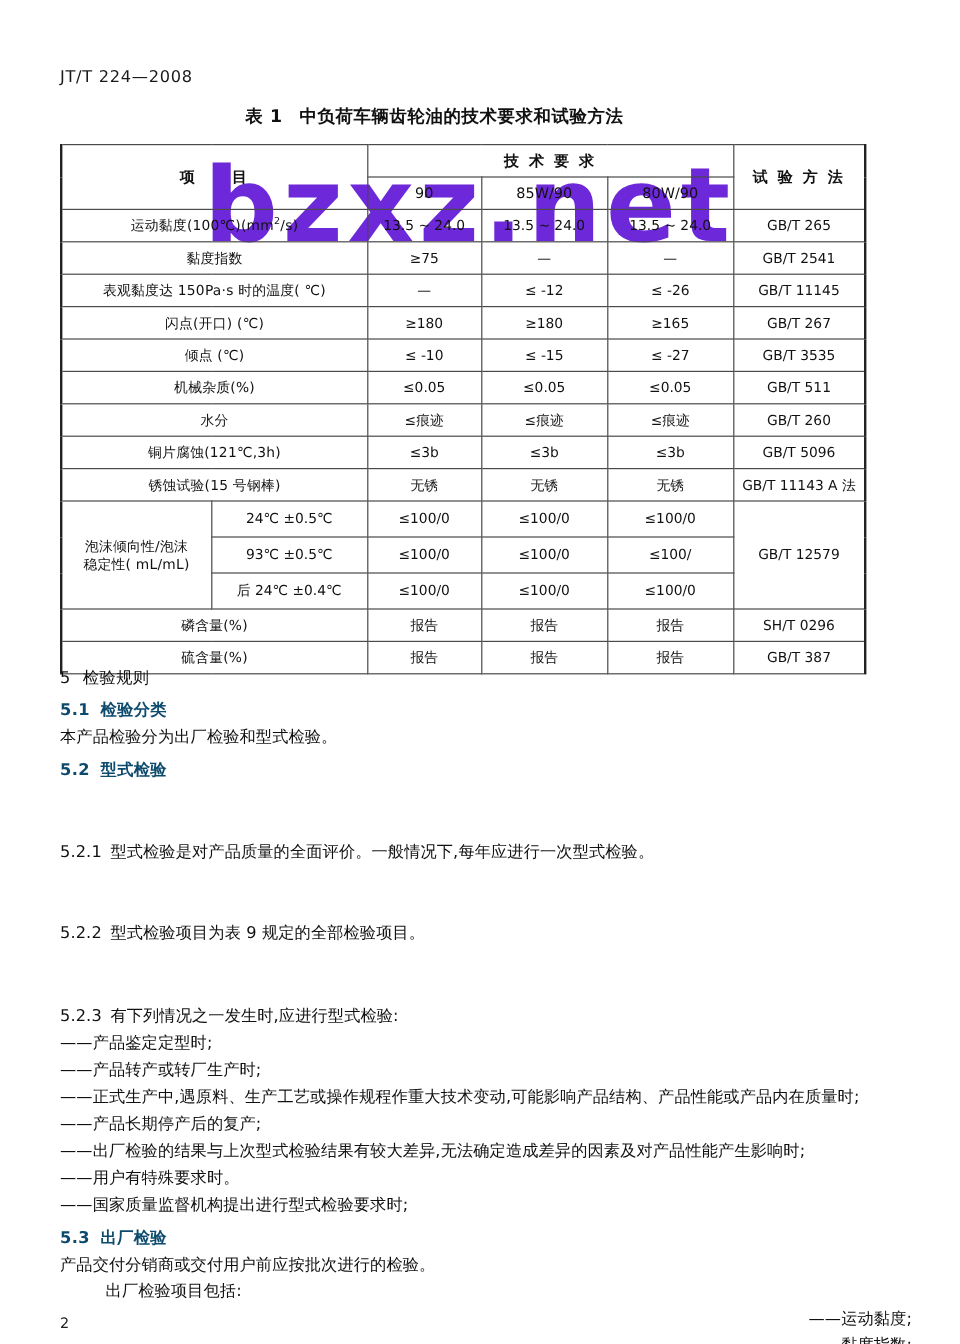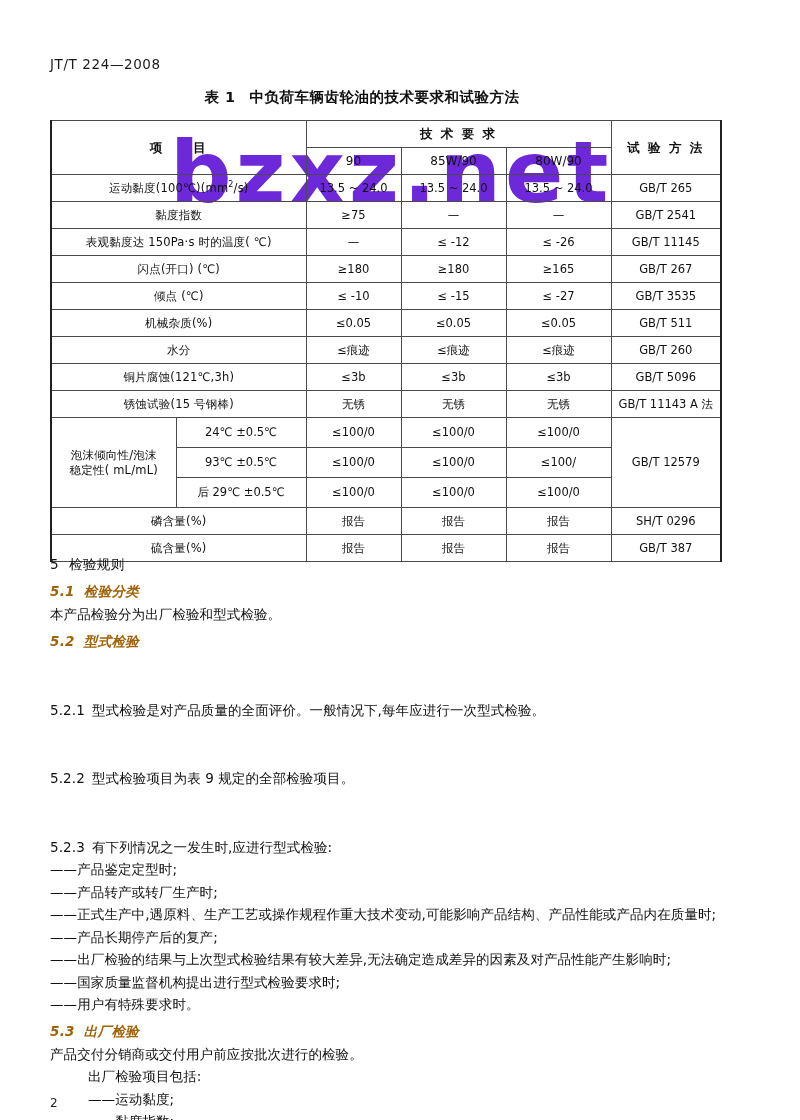--- a/index.html
+++ b/index.html
@@ -128,22 +128,21 @@
     letter-spacing: 0.4px;
     margin: 0 0 9px 0;
     color: #111;
   }
   .h2 .num { margin-right: 10px; }
   .h3 {
     font-size: 13.5px;
     font-weight: bold;
     letter-spacing: 0.3px;
     margin: 8px 0 3px 0;
-    color: #a16207;
-    font-style: italic;
+    color: #0c4a6e;
   }
   .h3 .num { margin-right: 9px; }
   .para {
     font-size: 13.5px;
     line-height: 1.52;
     margin: 0 0 2px 0;
     color: #111;
     letter-spacing: 0.1px;
   }
   .para .num {
@@ -154,21 +153,21 @@
   }
   .dash-item {
     font-size: 13.5px;
     line-height: 1.52;
     margin: 0 0 2px 0;
     color: #111;
     letter-spacing: 0.1px;
   }
   .indent-1 { margin-left: 0; }
   .indent-2 { margin-left: 38px; }
-  .sub-list { margin-left: 38px; }
+  .sub-list { margin-left: 16px; text-align: right; }
 
   
   .page-number {
     position: absolute;
     left: 50px;
     top: 1096px;
     font-size: 12px;
     color: #222;
     z-index: 2;
   }
@@ -293,21 +292,21 @@
           <td>≤100/0</td>
           <td class="outer-r" rowspan="3">GB/T 12579</td>
         </tr>
         <tr class="row-h-tall">
           <td class="subitem">93℃ ±0.5℃</td>
           <td>≤100/0</td>
           <td>≤100/0</td>
           <td>≤100/</td>
         </tr>
         <tr class="row-h-tall">
-          <td class="subitem">后 29℃ ±0.5℃</td>
+          <td class="subitem">后 24℃ ±0.4℃</td>
           <td>≤100/0</td>
           <td>≤100/0</td>
           <td>≤100/0</td>
         </tr>
 
         <tr class="row-h">
           <td class="item outer-l" colspan="2">磷含量(%)</td>
           <td>报告</td>
           <td>报告</td>
           <td>报告</td>
@@ -349,22 +348,22 @@
     </p>
     <p class="para">
       <span class="num">5.2.3</span><span>有下列情况之一发生时,应进行型式检验:</span>
     </p>
 
     <div class="dash-item indent-1">——产品鉴定定型时;</div>
     <div class="dash-item indent-1">——产品转产或转厂生产时;</div>
     <div class="dash-item indent-1">——正式生产中,遇原料、生产工艺或操作规程作重大技术变动,可能影响产品结构、产品性能或产品内在质量时;</div>
     <div class="dash-item indent-1">——产品长期停产后的复产;</div>
     <div class="dash-item indent-1">——出厂检验的结果与上次型式检验结果有较大差异,无法确定造成差异的因素及对产品性能产生影响时;</div>
+    <div class="dash-item indent-1">——用户有特殊要求时。</div>
     <div class="dash-item indent-1">——国家质量监督机构提出进行型式检验要求时;</div>
-    <div class="dash-item indent-1">——用户有特殊要求时。</div>
 
     <div class="h3">
       <span class="num">5.3</span><span>出厂检验</span>
     </div>
     <p class="para">产品交付分销商或交付用户前应按批次进行的检验。</p>
     <p class="para indent-2">出厂检验项目包括:</p>
 
     <div class="dash-item sub-list">——运动黏度;</div>
     <div class="dash-item sub-list">——黏度指数;</div>
     <div class="dash-item sub-list">——闪点(开口);</div>

